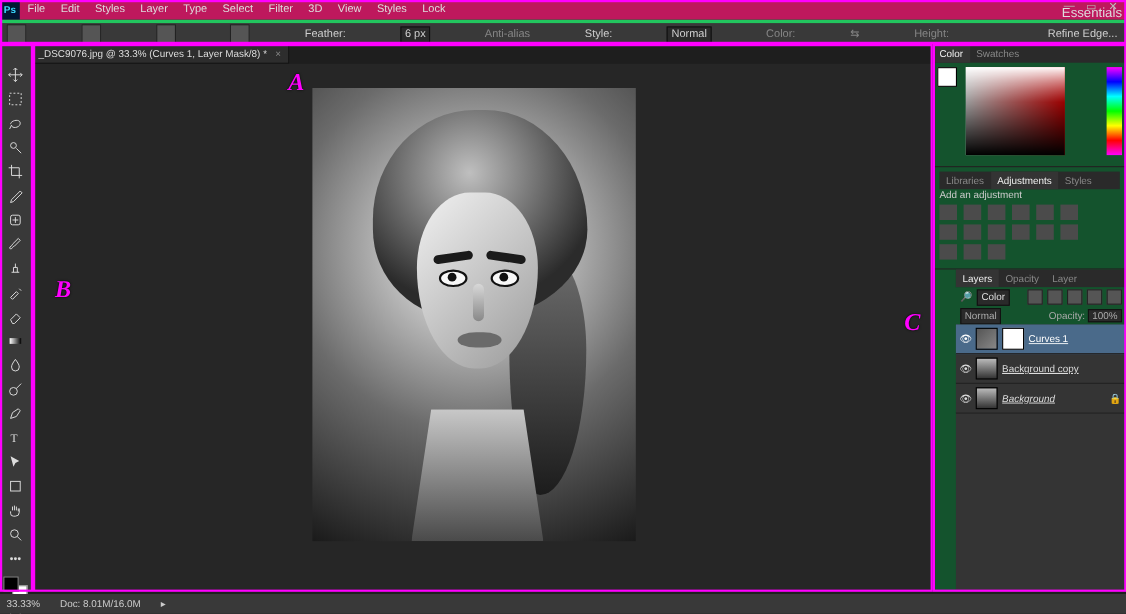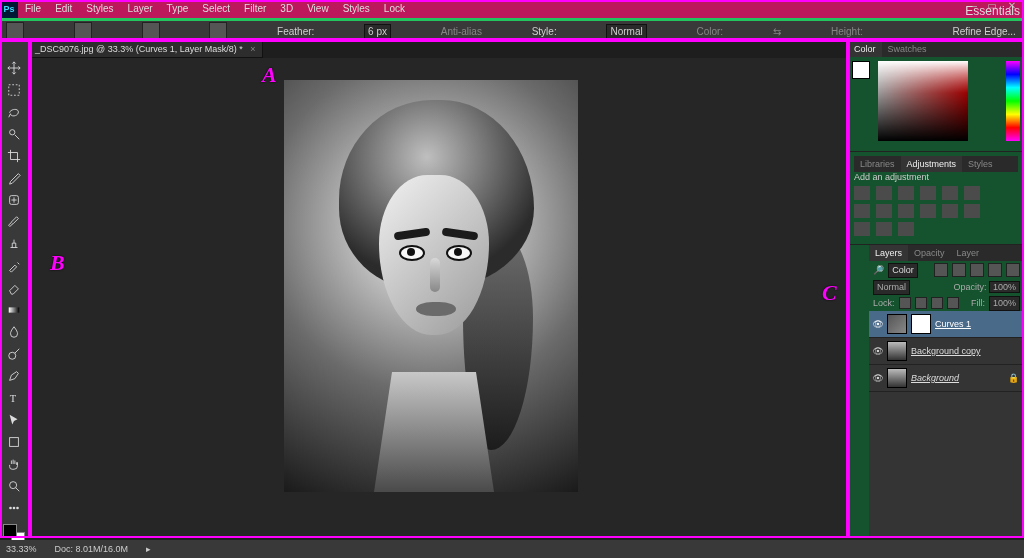--- a/index.html
+++ b/index.html
@@ -343,30 +343,20 @@
       <div class="icon-btn" style="width:12px;height:12px"></div>
       <div class="icon-btn" style="width:12px;height:12px"></div>
       <div class="icon-btn" style="width:12px;height:12px"></div>
       <div class="icon-btn" style="width:12px;height:12px"></div>
       <div class="icon-btn" style="width:12px;height:12px"></div>
     </div>
     <div class="lay-mid">
       <span class="sel">Normal</span>
       <span><span>Opacity:</span>
             <span class="sel">100%</span></span>
-    </div>
-    <div class="lay-lock">
-      <span>Lock:</span>
-      <div class="icon-btn" style="width:10px;height:10px"></div>
-      <div class="icon-btn" style="width:10px;height:10px"></div>
-      <div class="icon-btn" style="width:10px;height:10px"></div>
-      <div class="icon-btn" style="width:10px;height:10px"></div>
-      <div style="flex:1"></div>
-      <span>Fill:</span>
-      <span class="sel">100%</span>
     </div>
     <div class="layerlist" id="layerlist">
         <div class="layer sel-layer">
           <span class="eye">👁</span>
           <div class="thumb" style="background:linear-gradient(135deg,#555,#888)"></div>
           <div class="mask"></div>
           <span class="nm">Curves 1</span>
         </div>
         <div class="layer">
           <span class="eye">👁</span>

